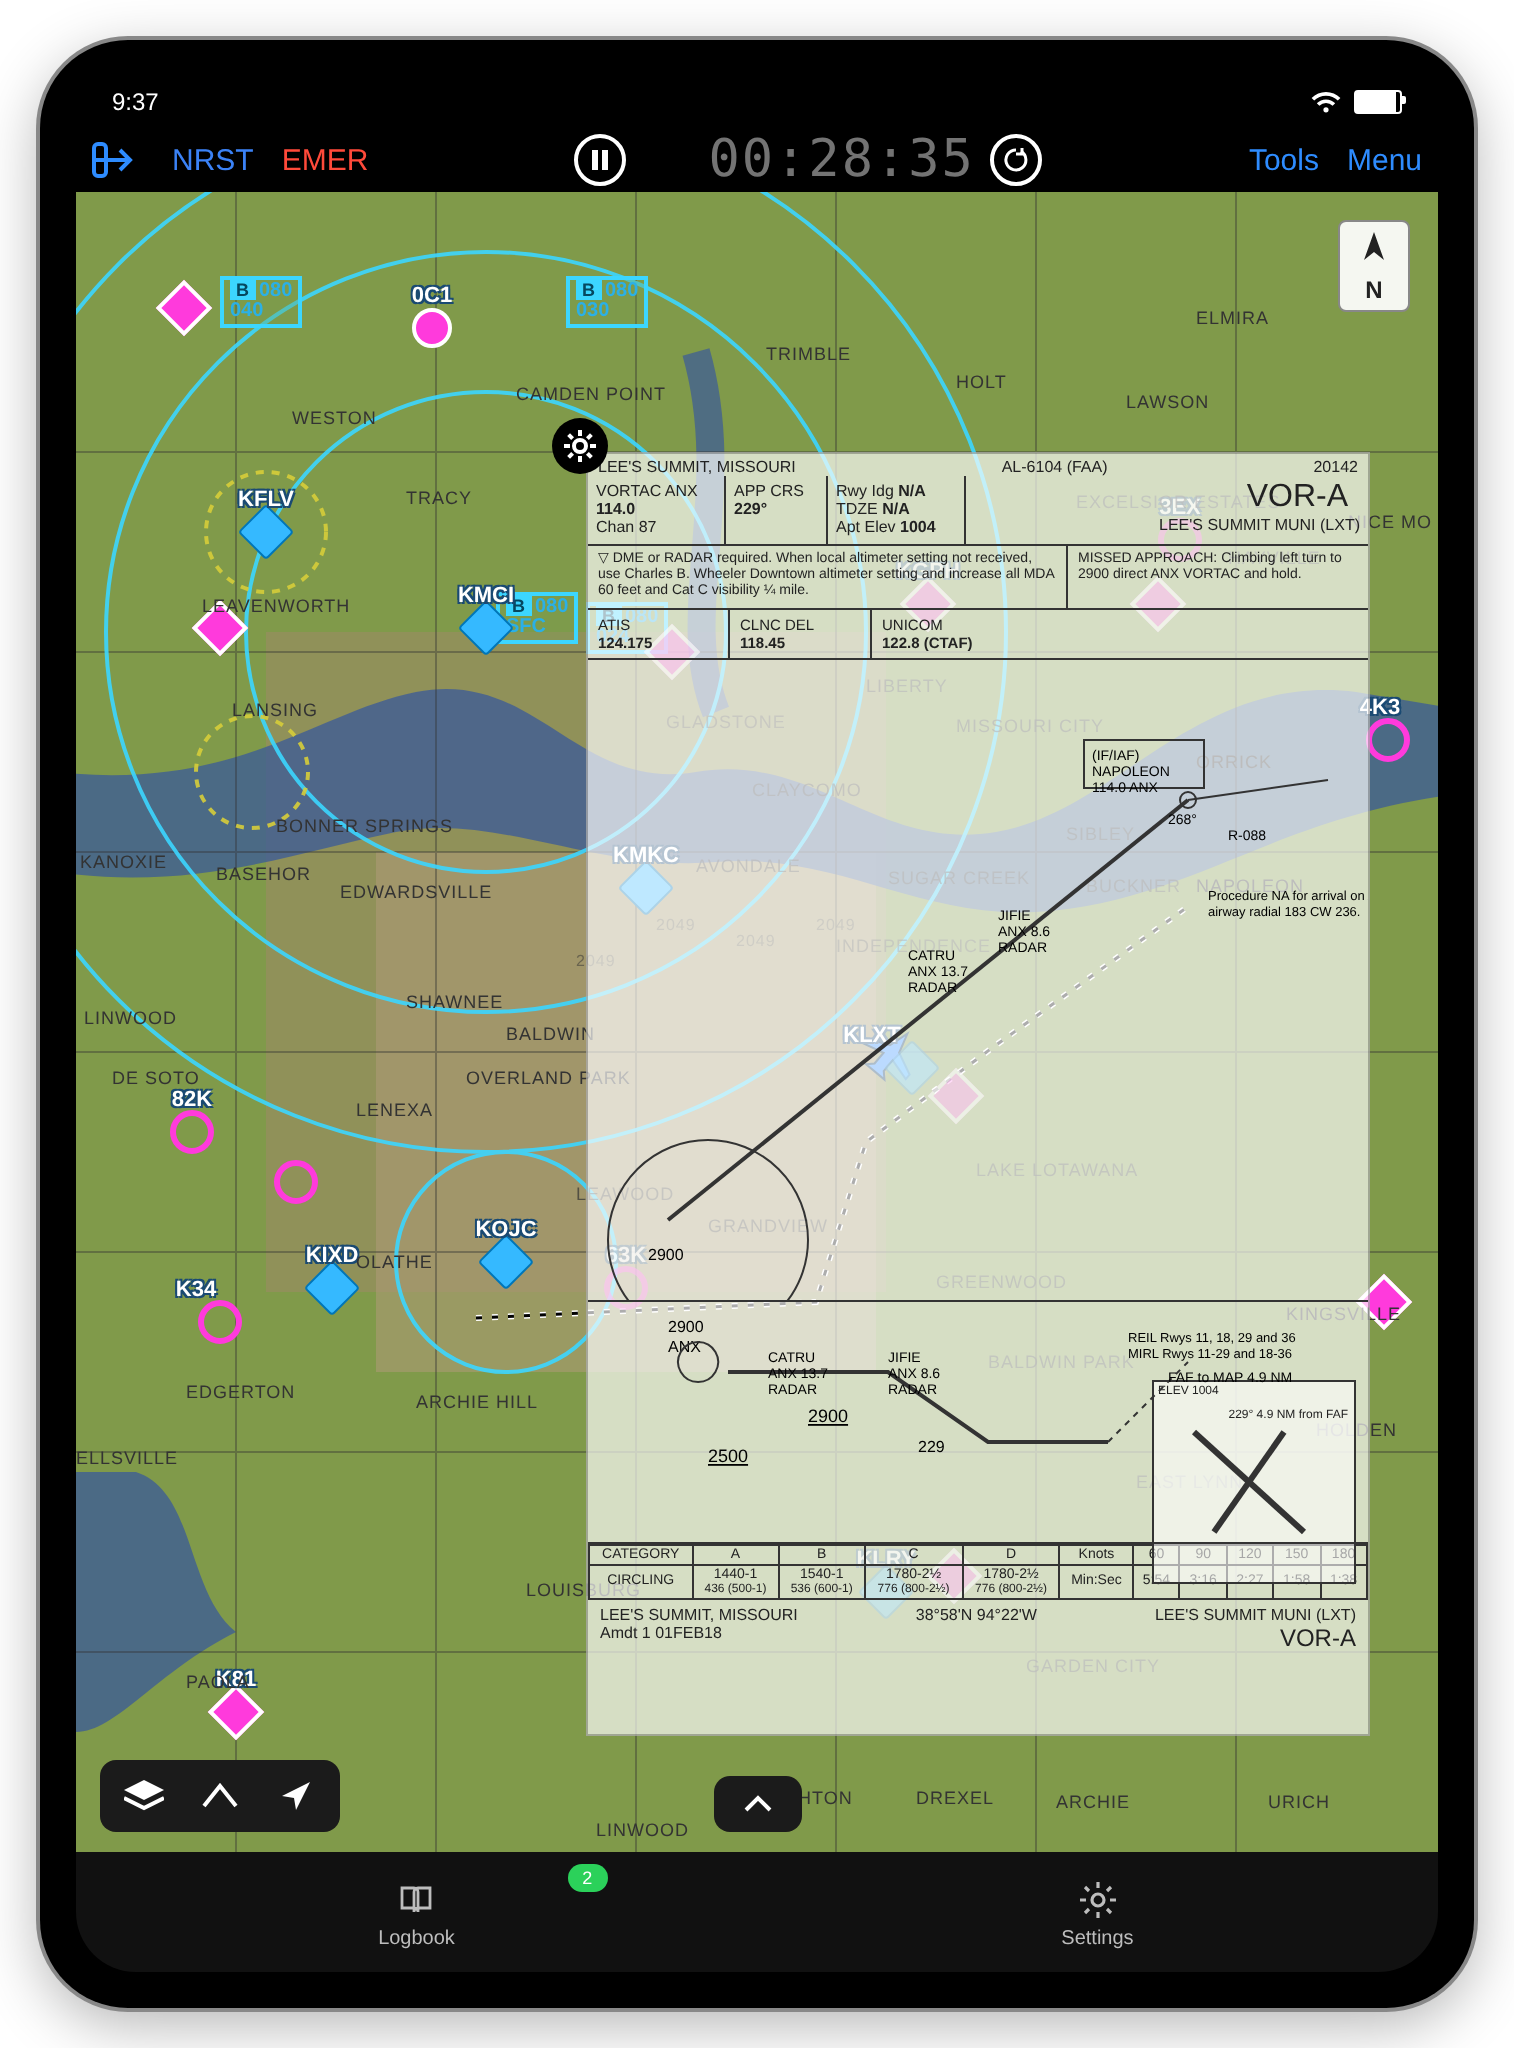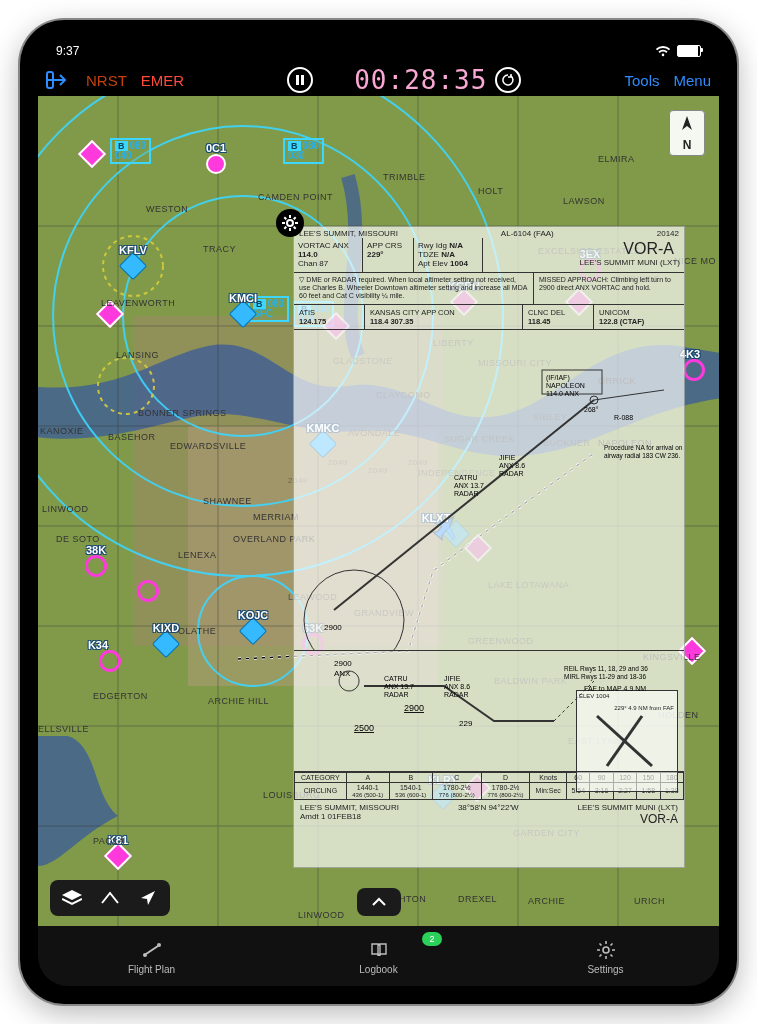--- a/index.html
+++ b/index.html
@@ -18,26 +18,26 @@
   }
   .stat-right{display:flex;align-items:center;gap:6px;}
   .wifi-icon svg{display:block;}
   .battery{width:22px;height:10px;border:1px solid #fff;border-radius:2px;position:relative;}
   .battery:after{content:"";position:absolute;right:-3px;top:2px;width:2px;height:4px;background:#fff;border-radius:0 1px 1px 0;}
   .battery i{display:block;height:100%;width:90%;background:#fff;}
   .toolbar{
     height:36px;display:flex;align-items:center;color:#fff;font-size:15px;
     padding:0 8px;gap:14px;
   }
-  .toolbar .nrst{color:#c2410c;}
+  .toolbar .nrst{color:#3b82f6;}
   .toolbar .emer{color:#ff4a3a;}
   .toolbar .spacer{flex:1;}
   .toolbar .tools,.toolbar .menu{color:#2e8cff;}
   .timer-wrap{display:flex;align-items:center;gap:8px;}
-  .timer{font-family:ui-monospace,Menlo,monospace;font-size:26px;color:#f9a8d4;letter-spacing:1px;margin-left:33px;}
+  .timer{font-family:ui-monospace,Menlo,monospace;font-size:26px;color:#737373;letter-spacing:1px;margin-left:33px;}
   .circ-btn{width:22px;height:22px;border:2px solid #fff;border-radius:50%;display:flex;align-items:center;justify-content:center;}
   .direct{display:flex;align-items:center;color:#2e8cff;}
   .direct svg{display:block;}
 
   .map-area{
     position:absolute;left:0;right:0;top:58px;bottom:60px;
     background:#6d8a3e;
     overflow:hidden;
   }
   .map-area svg.mapsvg{width:100%;height:100%;display:block;}
@@ -251,21 +251,21 @@
       <div class="ap-label" style="left:405px;top:678px;opacity:.7">KLRY</div>
 
       <div class="airport" style="left:72px;top:565px">
           <div class="hollow"></div>
         </div>
       <div class="ap-label" style="left:60px;top:543px">K34</div>
 
       <div class="airport" style="left:58px;top:470px">
           <div class="hollow" style="border-color:#ff3adc"></div>
         </div>
-      <div class="ap-label" style="left:58px;top:448px">38K</div>
+      <div class="ap-label" style="left:58px;top:448px">82K</div>
 
       <div class="airport" style="left:275px;top:548px">
           <div class="hollow" style="opacity:.6"></div>
         </div>
       <div class="ap-label" style="left:275px;top:526px;opacity:.7">63K</div>
 
       <div class="airport" style="left:80px;top:760px">
           <div class="tfr"></div>
         </div>
       <div class="ap-label" style="left:80px;top:738px">K81</div>
@@ -330,21 +330,21 @@
       <div class="city" style="left:495px;top:316px;opacity:.7">SIBLEY</div>
       <div class="city" style="left:505px;top:342px;opacity:.7">BUCKNER</div>
       <div class="city" style="left:560px;top:342px">NAPOLEON</div>
       <div class="city" style="left:338px;top:294px;opacity:.7">CLAYCOMO</div>
       <div class="city" style="left:310px;top:332px;opacity:.7">AVONDALE</div>
       <div class="city" style="left:406px;top:338px;opacity:.7">SUGAR CREEK</div>
       <div class="city" style="left:380px;top:372px;opacity:.6">INDEPENDENCE</div>
       <div class="city" style="left:70px;top:336px">BASEHOR</div>
       <div class="city" style="left:132px;top:345px">EDWARDSVILLE</div>
       <div class="city" style="left:165px;top:400px">SHAWNEE</div>
-      <div class="city" style="left:215px;top:416px">MERRIAM</div>
+      <div class="city" style="left:215px;top:416px">BALDWIN</div>
       <div class="city" style="left:195px;top:438px">OVERLAND PARK</div>
       <div class="city" style="left:140px;top:454px">LENEXA</div>
       <div class="city" style="left:250px;top:496px;opacity:.7">LEAWOOD</div>
       <div class="city" style="left:316px;top:512px;opacity:.7">GRANDVIEW</div>
       <div class="city" style="left:450px;top:484px;opacity:.7">LAKE LOTAWANA</div>
       <div class="city" style="left:430px;top:540px;opacity:.7">GREENWOOD</div>
       <div class="city" style="left:456px;top:580px;opacity:.7">BALDWIN PARK</div>
       <div class="city" style="left:55px;top:595px">EDGERTON</div>
       <div class="city" style="left:170px;top:600px">ARCHIE HILL</div>
       <div class="city" style="left:100px;top:312px">BONNER SPRINGS</div>
@@ -409,21 +409,20 @@
           </div>
         </div>
         <div style="display:flex;border-bottom:1px solid #333">
           <div class="note" style="flex:1;border-right:1px solid #333;border-bottom:none">
             ▽ <span>DME or RADAR required. When local altimeter setting not received, use Charles B. Wheeler Downtown altimeter setting and increase all MDA 60 feet and Cat C visibility ¼ mile.</span>
           </div>
           <div class="note" style="width:140px;border-bottom:none">MISSED APPROACH: Climbing left turn to 2900 direct ANX VORTAC and hold.</div>
         </div>
         <div class="row3">
           <div style="width:60px"><div>ATIS</div><b>124.175</b></div>
-          <div style="flex:1"><div>KANSAS CITY APP CON</div><b>118.4  307.35</b></div>
           <div style="width:60px"><div>CLNC DEL</div><b>118.45</b></div>
           <div style="width:80px;border-right:none"><div>UNICOM</div><b>122.8 (CTAF)</b></div>
         </div>
 
         <div class="planview">
           <svg width="100%" height="100%" viewBox="0 0 390 320">
             <circle cx="60" cy="290" r="50" fill="none" stroke="#333"></circle>
             <text x="30" y="300" font-size="8">2900</text>
             <text x="35" y="318" font-size="7"></text>
             <path d="M300 70 L40 280" stroke="#333" stroke-width="2"></path>
@@ -542,30 +541,20 @@
       </div>
       <div class="map-caret">
         <svg width="16" height="10" viewBox="0 0 16 10">
             <path d="M2 8l6-6 6 6" fill="none" stroke="#fff" stroke-width="2"></path>
           </svg>
       </div>
     </div>
 
     <div class="tabbar">
       <div class="tab">
-        <div class="tab-icon">
-          <svg width="22" height="18" viewBox="0 0 22 18">
-              <circle cx="4" cy="14" r="2" fill="#bdbdbd"></circle>
-              <circle cx="18" cy="4" r="2" fill="#bdbdbd"></circle>
-              <path d="M5 13L17 5" stroke="#bdbdbd" stroke-width="2"></path>
-            </svg>
-        </div>
-        <span>Flight Plan</span>
-      </div>
-      <div class="tab">
         <div class="badge">2</div>
         <div class="tab-icon">
           <svg width="20" height="18" viewBox="0 0 20 18">
               <path d="M3 3h6a2 2 0 012 2v10a2 2 0 00-2-2H3zM17 3h-6a2 2 0 00-2 2v10a2 2 0 012-2h6z" fill="none" stroke="#bdbdbd" stroke-width="1.4"></path>
             </svg>
         </div>
         <span>Logbook</span>
       </div>
       <div class="tab">
         <div class="tab-icon">

